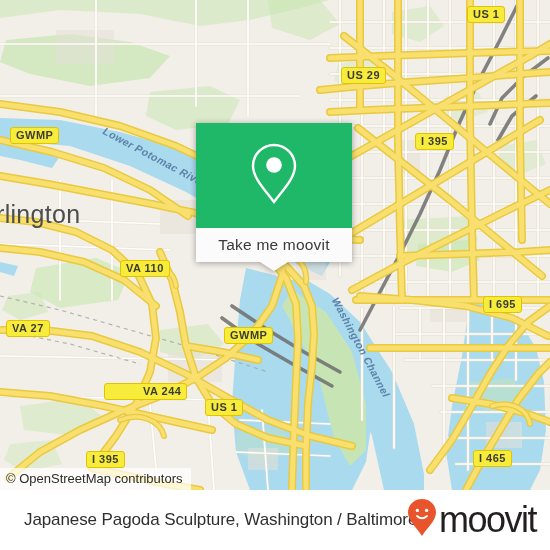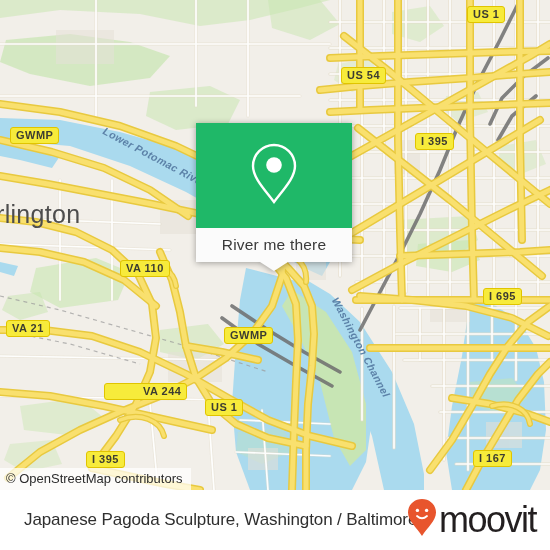--- a/index.html
+++ b/index.html
@@ -337,31 +337,31 @@
         <path d="M268,252 C292,250 308,262 306,282"></path>
         <path d="M244,244 C262,236 286,240 292,256"></path>
         <path d="M140,268 C158,262 174,270 176,286"></path>
         <path d="M120,420 C140,412 160,420 164,436"></path>
         <path d="M492,406 C512,400 528,410 530,424"></path>
       </g>
     </svg>
 
     <div id="shields">
         <div class="shield" style="left: 467px; top: 6px;">US 1</div>
-        <div class="shield" style="left: 341px; top: 67px;">US 54</div>
+        <div class="shield" style="left: 341px; top: 67px;">US 29</div>
         <div class="shield" style="left: 10px; top: 127px;">GWMP</div>
         <div class="shield" style="left: 415px; top: 133px;">I 395</div>
         <div class="shield" style="left: 120px; top: 260px; text-align: right;">VA 110</div>
-        <div class="shield" style="left: 483px; top: 288px;">I 695</div>
-        <div class="shield" style="left: 6px; top: 320px;">VA 21</div>
+        <div class="shield" style="left: 483px; top: 296px;">I 695</div>
+        <div class="shield" style="left: 6px; top: 320px;">VA 27</div>
         <div class="shield" style="left: 224px; top: 327px;">GWMP</div>
         <div class="shield" style="left: 104px; top: 383px; padding-left: 38px;">VA 244</div>
         <div class="shield" style="left: 205px; top: 399px;">US 1</div>
         <div class="shield" style="left: 86px; top: 451px;">I 395</div>
-        <div class="shield" style="left: 473px; top: 450px;">I 167</div>
+        <div class="shield" style="left: 473px; top: 450px;">I 465</div>
       </div>
 
     <div id="mlabels">
         <div class="mlabel city" style="left: -4px; top: 200px; transform-origin: left center;">rlington</div>
         <div class="mlabel water-lbl" style="left: 104px; top: 124px; transform: rotate(28deg); transform-origin: left center;">Lower Potomac River</div>
         <div class="mlabel water-lbl" style="left: 335px; top: 292px; transform: rotate(62deg); transform-origin: left center;">Washington Channel</div>
       </div>
 
     <div id="attrib">© OpenStreetMap contributors</div>
   </div>
@@ -369,21 +369,21 @@
   <div id="popup">
     <div id="popup-head">
       <span>
         <svg width="54" height="64" viewBox="0 0 54 64" xmlns="http://www.w3.org/2000/svg">
           <path d="M27 3 C15.4 3 6 12.4 6 24 C6 36 18 48 27 60 C36 48 48 36 48 24 C48 12.4 38.6 3 27 3 Z" fill="none" stroke="#ffffff" stroke-width="2.4"></path>
           <circle cx="27" cy="23" r="7.8" fill="#ffffff"></circle>
         </svg>
       </span>
     </div>
     <div id="popup-foot">
-      <span>River me there</span>
+      <span>Take me moovit</span>
     </div>
     <div id="popup-tail"></div>
   </div>
 
   <div id="footer">
     <div id="footer-title">Japanese Pagoda Sculpture, Washington / Baltimore</div>
     <div id="brand">
       <span>
         <svg width="30" height="40" viewBox="0 0 30 40" xmlns="http://www.w3.org/2000/svg">
           <path d="M15 1 C7 1 1 7 1 14.6 C1 23 10 30 15 38 C20 30 29 23 29 14.6 C29 7 23 1 15 1 Z" fill="#e8552d"></path>

